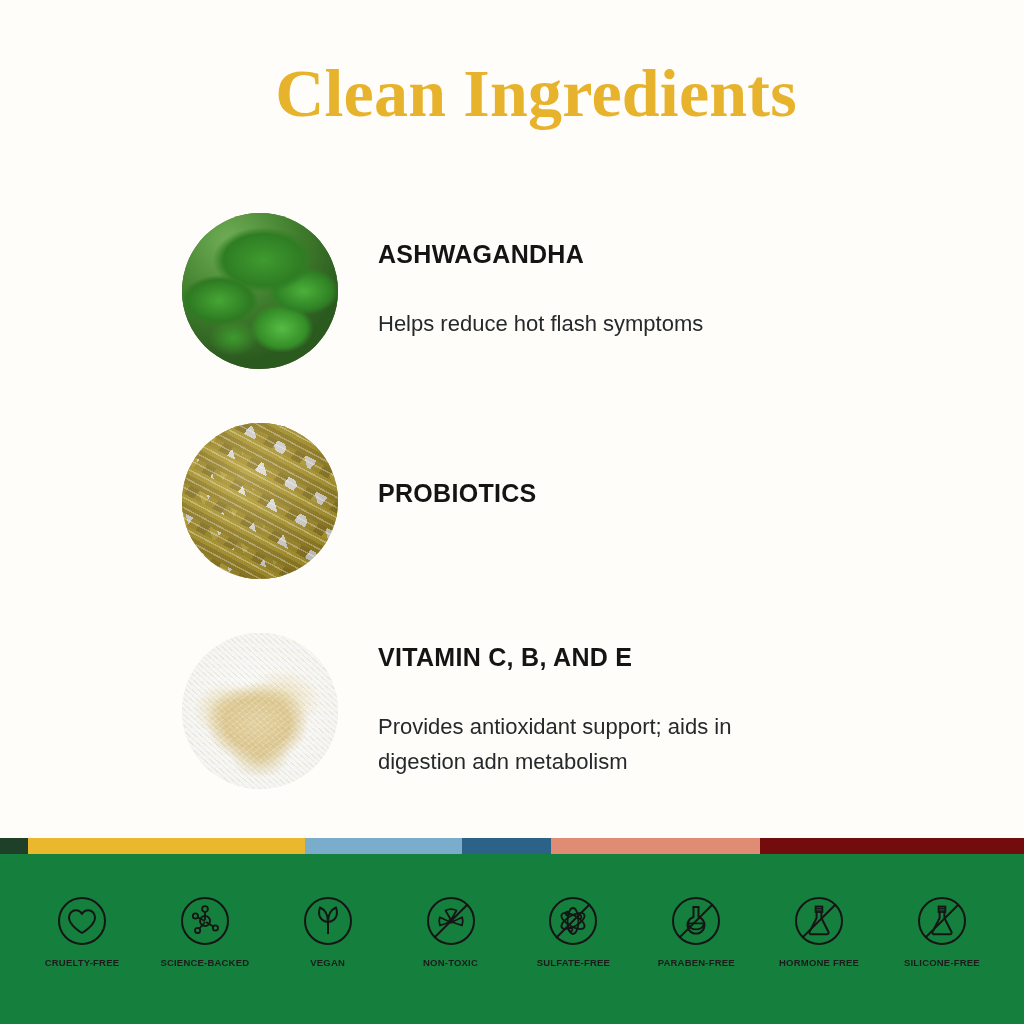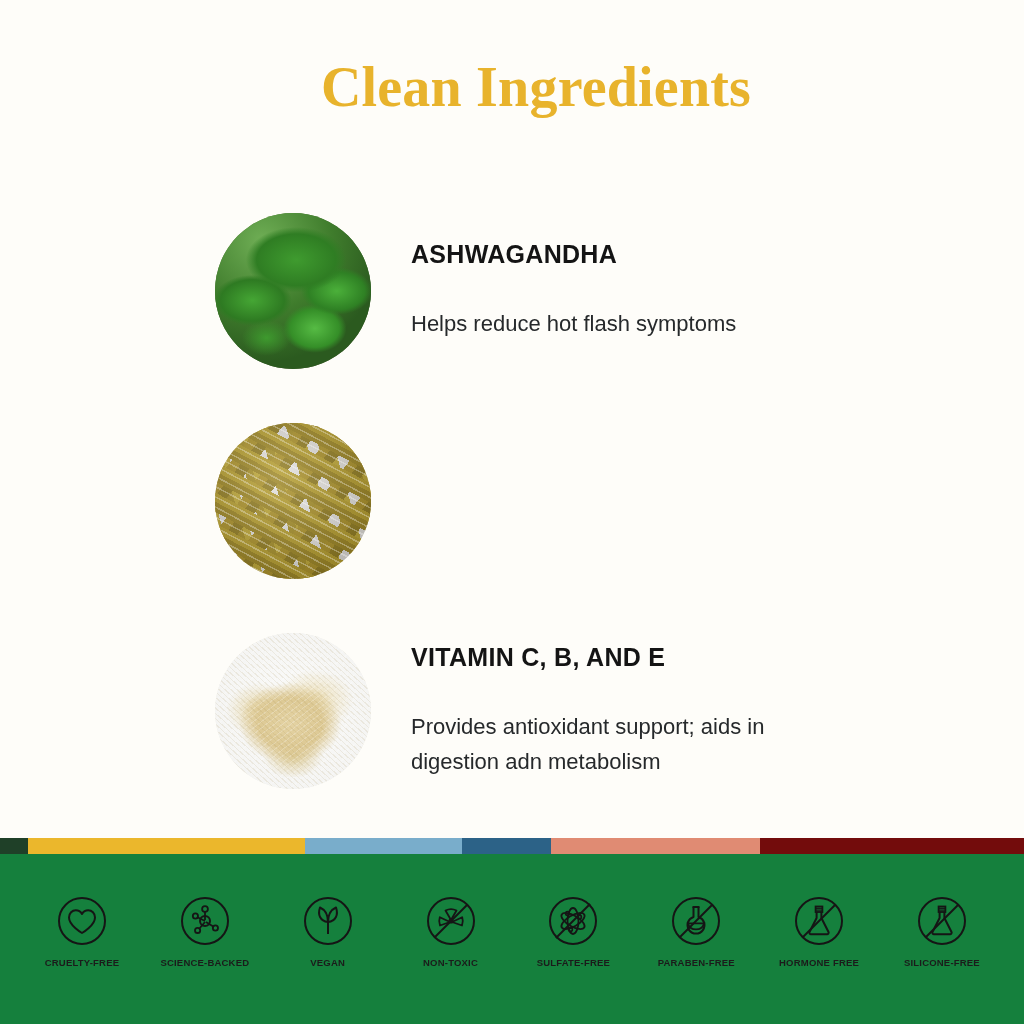--- a/index.html
+++ b/index.html
@@ -19,39 +19,38 @@
 
   
   .title-wrap {
     width: 100%;
     text-align: center;
     padding-top: 58px;
   }
   .page-title {
     font-family: "Liberation Serif", serif;
     font-weight: 700;
-    font-size: 56px;
+    font-size: 68px;
     line-height: 1.05;
     color: #E8B32C;
     letter-spacing: 0.2px;
     padding-left: 48px;
   }
 
   
   .ingredients {
     position: absolute;
     top: 186px;
     left: 0;
     width: 1024px;
   }
   .ingredient-row {
     display: flex;
     align-items: center;
     height: 210px;
-    padding-left: 33px;
   }
   .thumb {
     width: 156px;
     height: 156px;
     min-width: 156px;
     border-radius: 50%;
     margin-left: 182px;
     overflow: hidden;
     position: relative;
     background: #efefe9;
@@ -203,20 +202,21 @@
       <div class="ing-name">ASHWAGANDHA</div>
       <div class="ing-desc">Helps reduce hot flash symptoms</div>
     </div>
   </div>
 
   <div class="ingredient-row">
     <div class="thumb">
       <div class="art art-caps"></div>
     </div>
     <div class="ing-text">
+      <div class="ing-name">PROBIOTICS</div>
     </div>
   </div>
 
   <div class="ingredient-row">
     <div class="thumb">
       <div class="art art-powder"></div>
     </div>
     <div class="ing-text">
       <div class="ing-name">VITAMIN C, B, AND E</div>
       <div class="ing-desc" style="max-width:420px;">Provides antioxidant support; aids in digestion adn metabolism</div>

